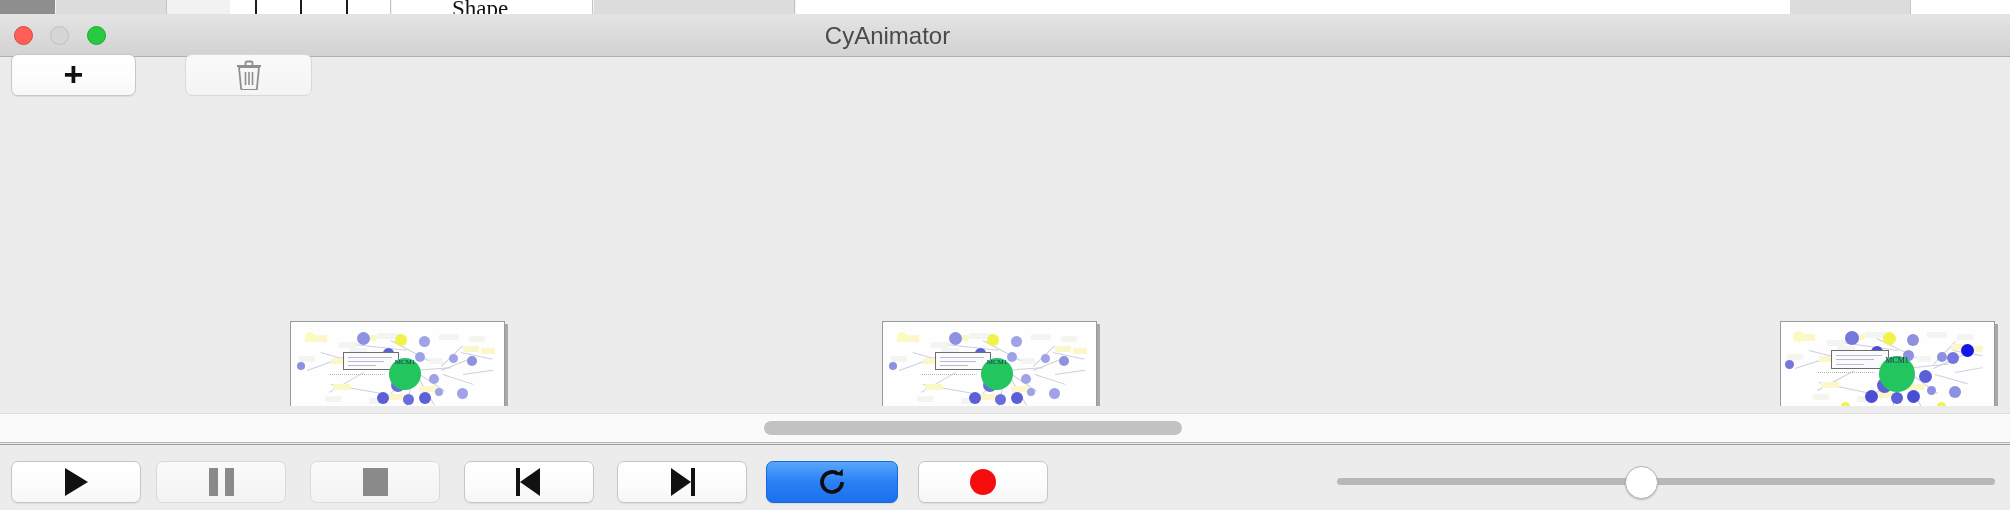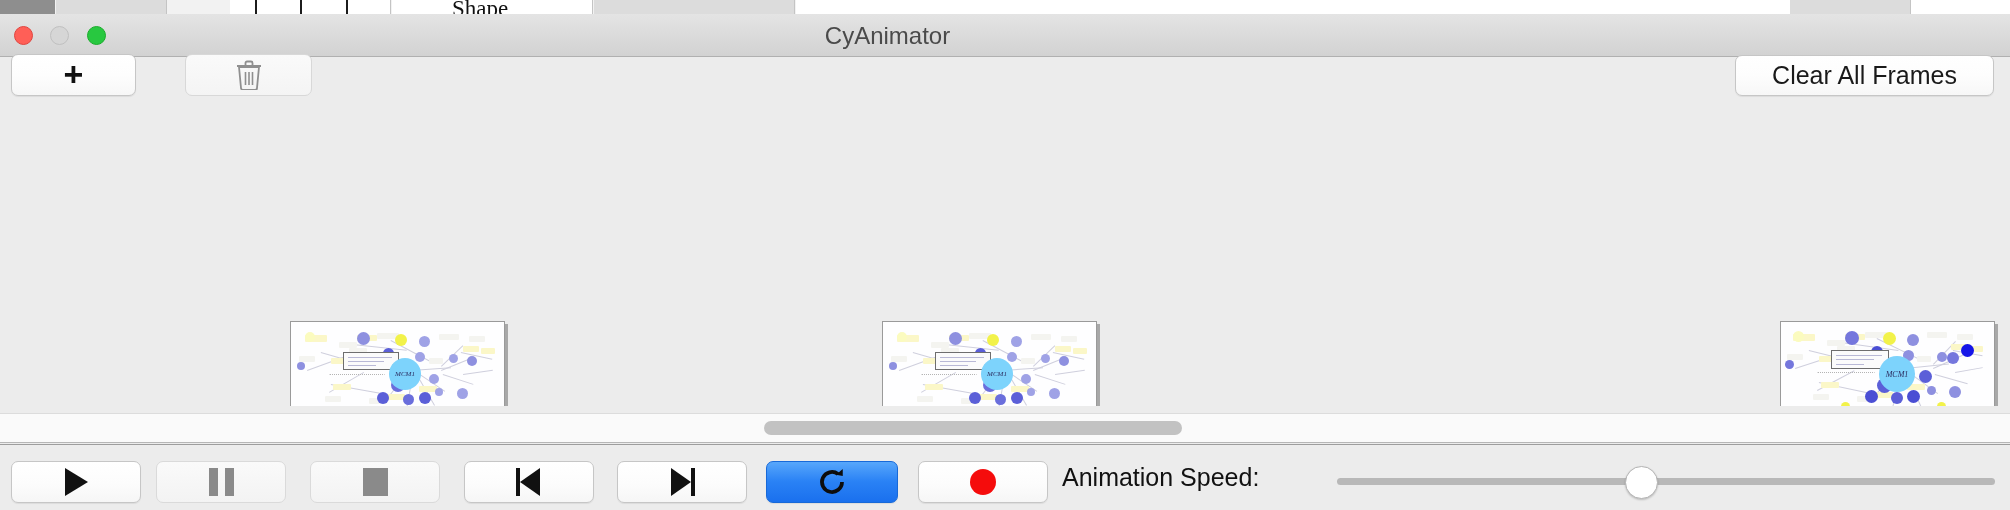--- a/index.html
+++ b/index.html
@@ -173,28 +173,26 @@
     border: 1px solid #6e6e6e;
   }
   .tooltip-line {
     position: absolute;
     background: #b9b9d6;
     height: 1px;
   }
   .hubnode {
     position: absolute;
     border-radius: 50%;
-    background: #7dd3fc;
+    background: #22c55e;
     display: flex;
-    align-items: center;
     justify-content: center;
     font-size: 7px;
     color: #2b2b5e;
     font-family: "Liberation Serif", serif;
-    font-style: italic;
   }
 
   
   .scroll-area {
     position: absolute;
     left: 0; top: 413px;
     width: 2010px; height: 30px;
     background: #fafafa;
     border-top: 1px solid #dcdcdc;
     border-bottom: 1px solid #b6b6b6;
@@ -332,21 +330,20 @@
 
   <div class="btn btn-delete disabled">
     <svg width="26" height="30" viewBox="0 0 26 30">
       <path d="M3 7 h20 l-2 21 a2 2 0 0 1 -2 2 h-12 a2 2 0 0 1 -2 -2 z" fill="none" stroke="#8f8f8f" stroke-width="1.8"></path>
       <path d="M1 6 h24" stroke="#8f8f8f" stroke-width="2" fill="none"></path>
       <path d="M9.5 6 v-3 a1.5 1.5 0 0 1 1.5 -1.5 h4 a1.5 1.5 0 0 1 1.5 1.5 v3" fill="none" stroke="#8f8f8f" stroke-width="1.8"></path>
       <path d="M9.5 12 v13 M13 12 v13 M16.5 12 v13" stroke="#8f8f8f" stroke-width="1.6"></path>
     </svg>
   </div>
 
-  <div class="btn btn-clear">Clear All Frames</div>
 
   <div class="timeline">
 
     <div class="frame" style="left:290px;top:211px;">
       <div class="net">
         <div class="edge" style="left:30px;top:30px;width:46px;transform:rotate(16deg);"></div>
         <div class="edge" style="left:16px;top:48px;width:40px;transform:rotate(-20deg);"></div>
         <div class="edge" style="left:62px;top:22px;width:54px;transform:rotate(6deg);"></div>
         <div class="edge" style="left:100px;top:18px;width:46px;transform:rotate(28deg);"></div>
         <div class="edge" style="left:120px;top:48px;width:40px;transform:rotate(-4deg);"></div>
@@ -591,17 +588,16 @@
     <svg class="ic-loop" viewBox="0 0 24 24">
       <path d="M20 12 a8 8 0 1 1 -3.2 -6.4" fill="none" stroke="#0d0d0d" stroke-width="3" stroke-linecap="butt"></path>
       <path d="M20.6 1.6 L20.6 7.2 L15.2 6.2 Z" fill="#0d0d0d"></path>
     </svg>
   </div>
 
   <div class="pbtn" style="left:918px;">
     <span class="ic-record"></span>
   </div>
 
-  <div class="speed-label">Animation Speed:</div>
   <div class="slider-track"></div>
   <div class="slider-thumb"></div>
 
 </div>
 
 </body></html>

